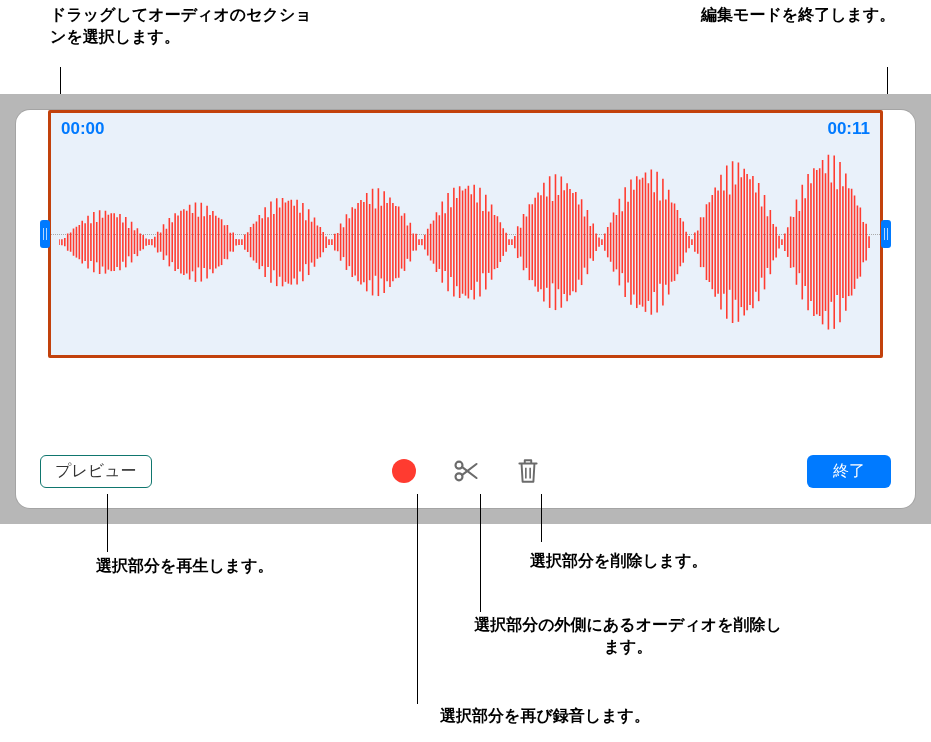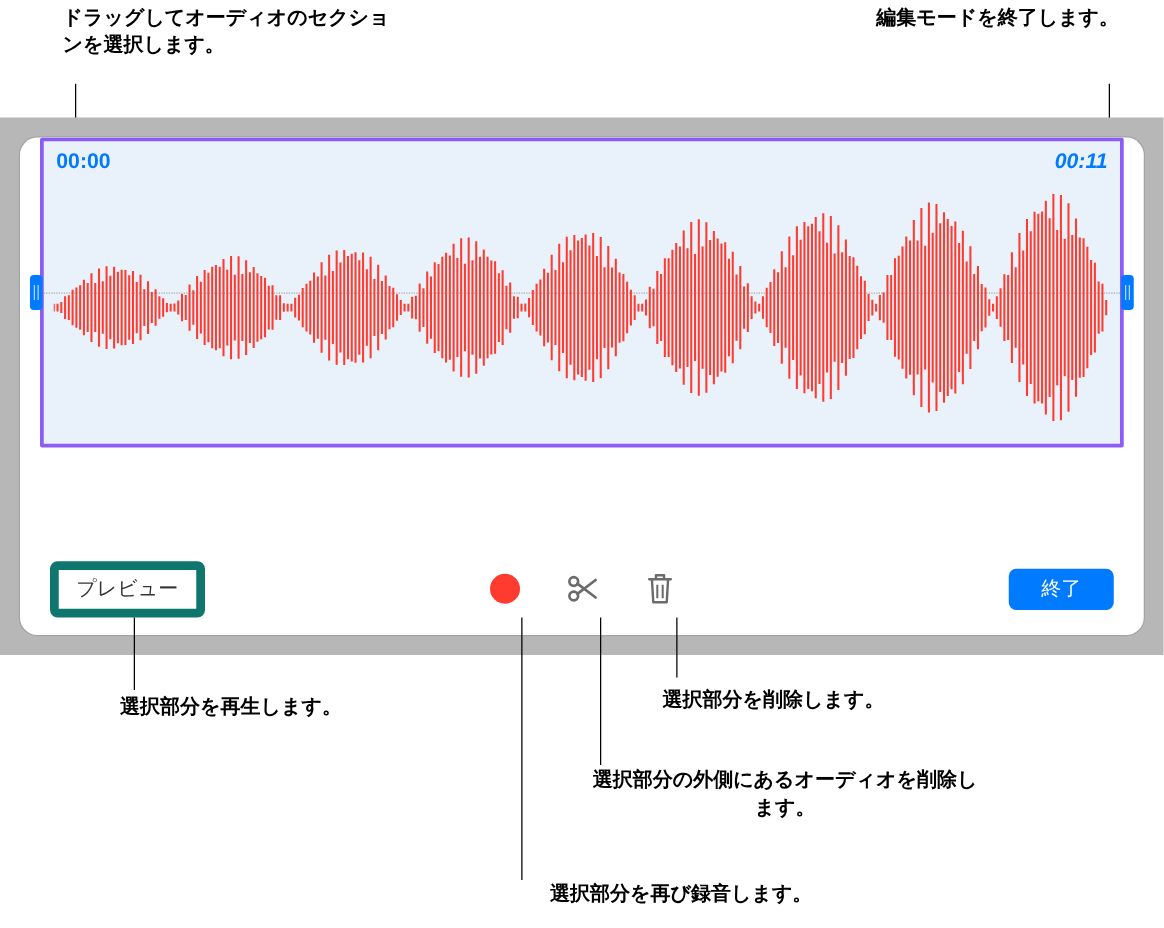--- a/index.html
+++ b/index.html
@@ -50,35 +50,35 @@
     }
     .panel-title {
       text-align: center;
       font-size: 20px;
       font-weight: 600;
       color: #262626;
       padding: 16px 0 14px;
     }
     .waveform-container {
       position: relative;
-      margin: 0 16px;
+      margin: 0 32px;
       height: 248px;
       background: #e9f1fa;
-      border: 3px solid #8b5cf6;
+      border: 3px solid #c2410c;
       border-radius: 2px;
     }
     .time-label {
       position: absolute;
       top: 6px;
       font-size: 17px;
       font-weight: 600;
       color: #007aff;
     }
     .time-left { left: 10px; }
-    .time-right { right: 10px; font-style: italic; }
+    .time-right { right: 10px; }
     .handle {
       position: absolute;
       top: 50%;
       transform: translateY(-50%);
       width: 10px;
       height: 28px;
       background: #007aff;
       border-radius: 3px;
       display: flex;
       align-items: center;
@@ -115,21 +115,21 @@
       right: 0;
       height: 74px;
       display: flex;
       align-items: center;
       padding: 0 24px;
     }
     .preview-btn {
       font-size: 16px;
       color: #333;
       background: #fff;
-      border: 7px solid #0f766e;
+      border: 1px solid #0f766e;
       border-radius: 6px;
       padding: 5px 14px;
       cursor: pointer;
     }
     .center-tools {
       position: absolute;
       left: 50%;
       transform: translateX(-50%);
       display: flex;
       gap: 28px;

